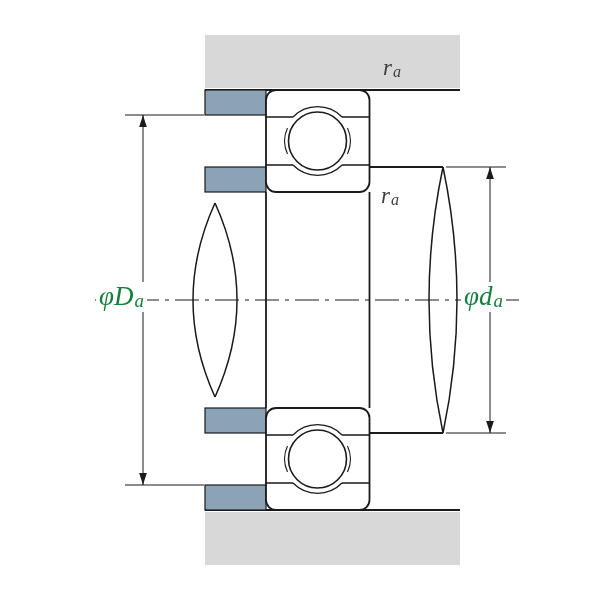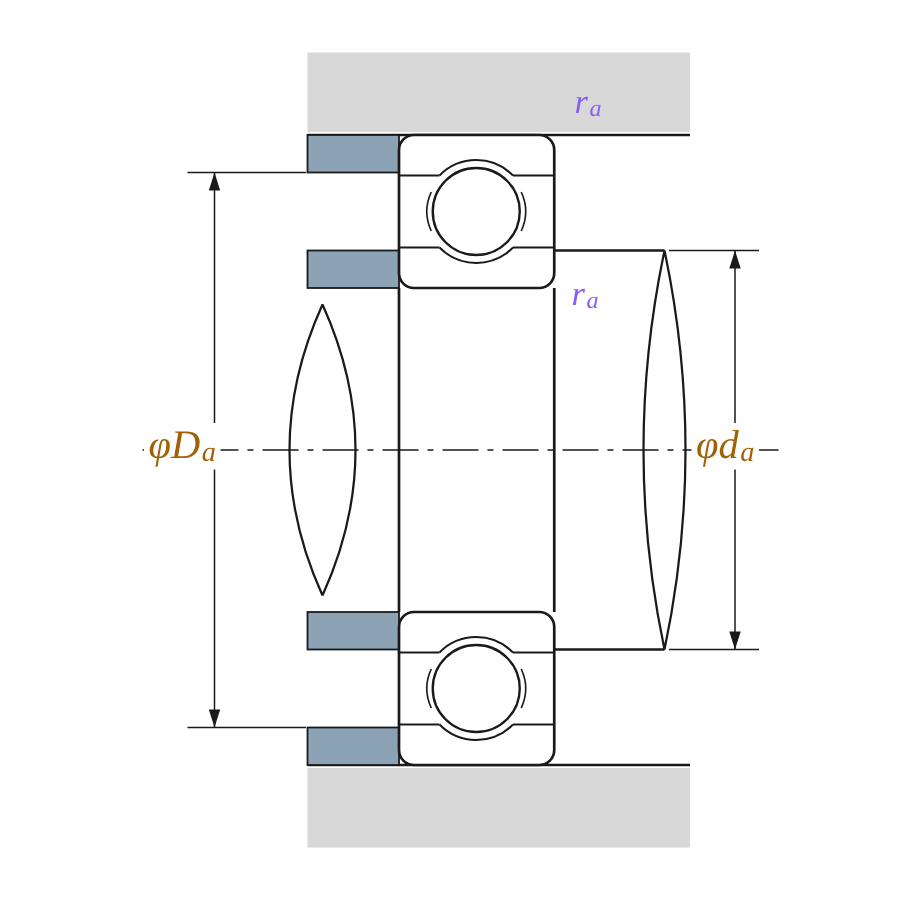--- a/index.html
+++ b/index.html
@@ -9,32 +9,32 @@
     background:var(--background,#fff);
     overflow:hidden;
     font-family:"Liberation Serif",serif;
   }
   .stage svg{position:absolute;left:0;top:0;}
   .dim-label{
     position:absolute;
     font-family:"Liberation Serif",serif;
     font-style:italic;
     font-size:27px;
-    color:#a16207;
+    color:#15803d;
     background:var(--background,#fff);
     padding:0 3px;
     line-height:1.1;
     white-space:nowrap;
   }
   .fillet-label{
     position:absolute;
     font-family:"Liberation Serif",serif;
     font-style:italic;
     font-size:23px;
-    color:#8b5cf6;
+    color:#404040;
     line-height:1.1;
     white-space:nowrap;
   }
   .sub{
     font-size:0.7em;
     vertical-align:-0.12em;
     margin-left:1px;
   }
   .phi{font-style:italic;}
 </style>

